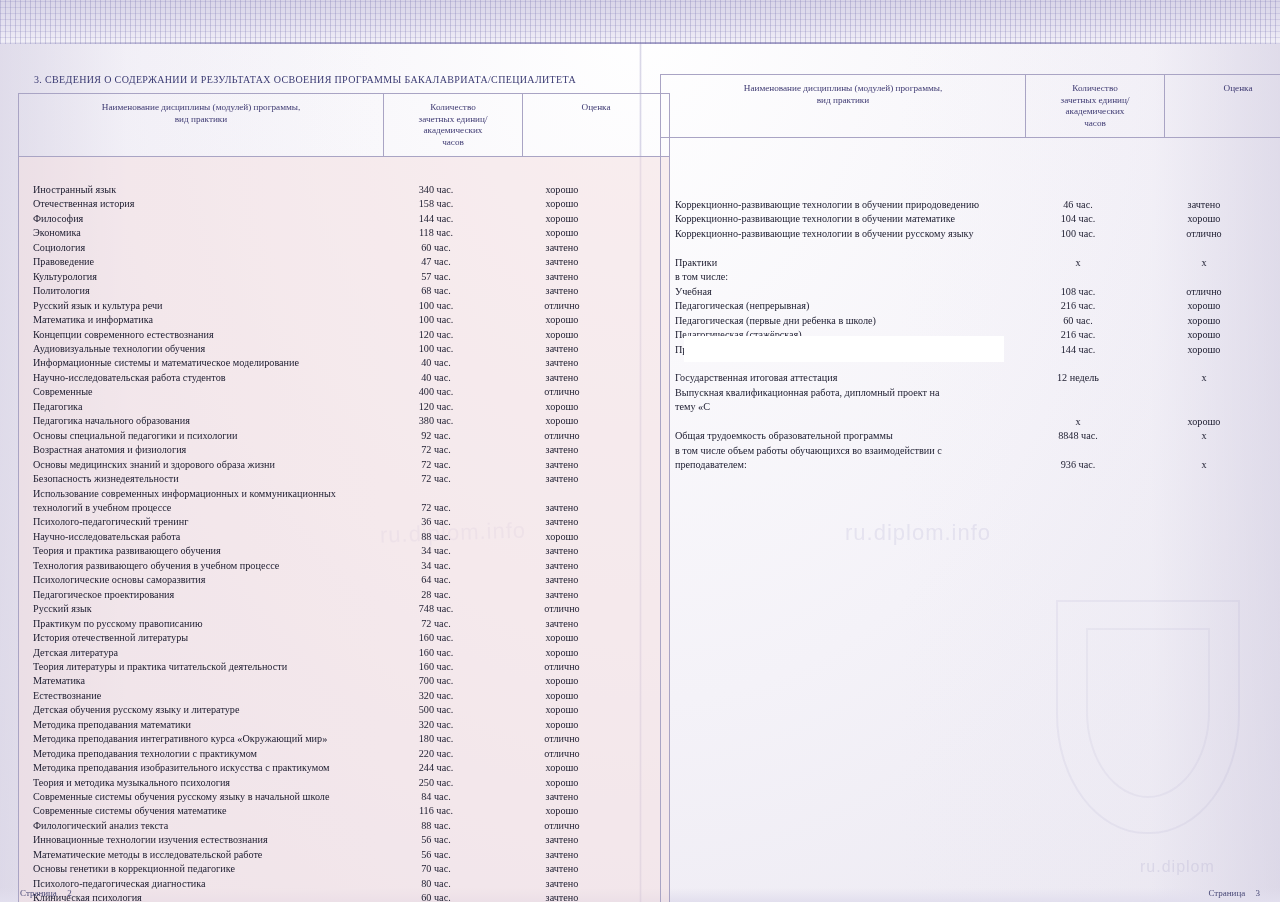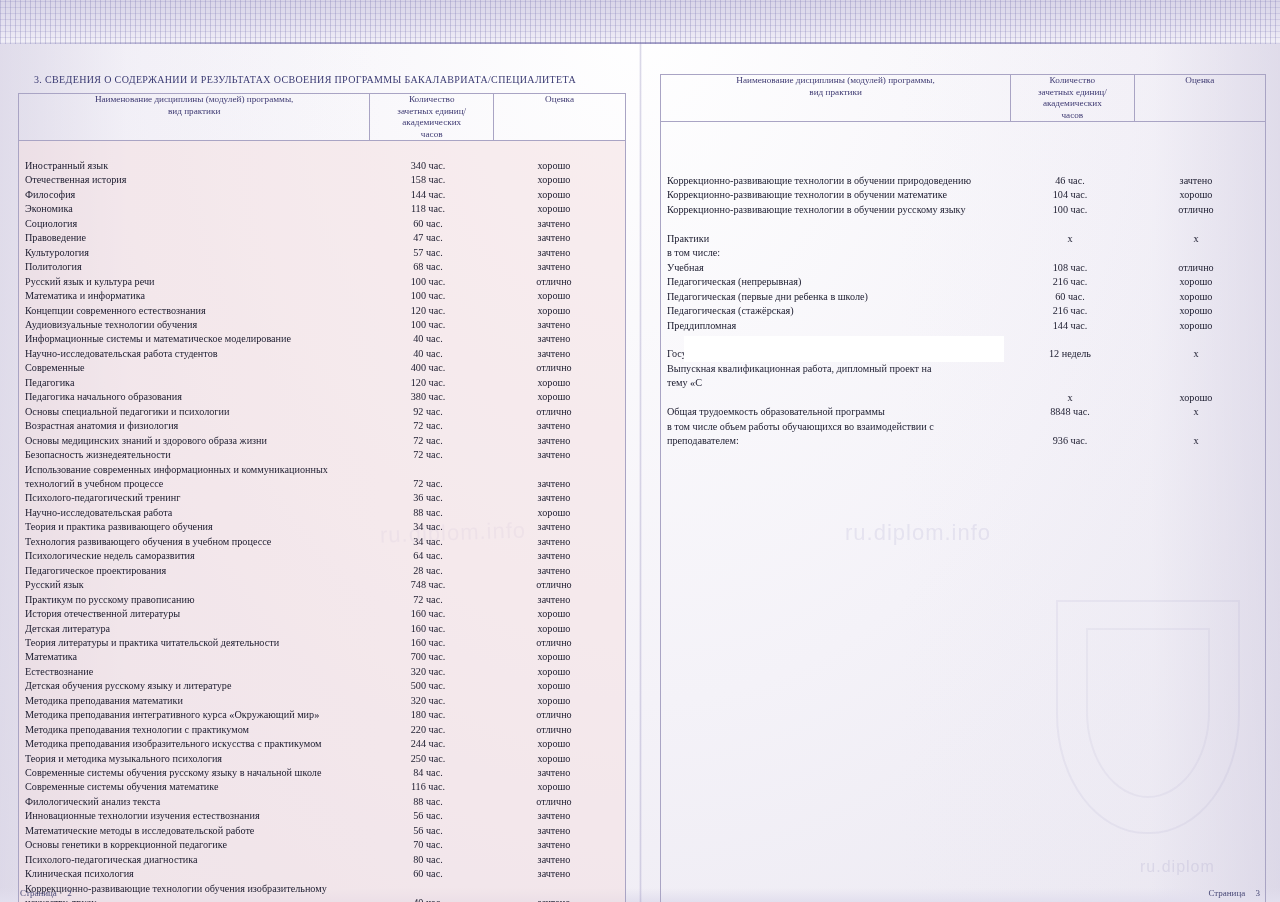--- a/index.html
+++ b/index.html
@@ -112,21 +112,21 @@
     white-space: nowrap;
   }
 
   table.tbl {
     border-collapse: collapse;
     width: 100%;
     table-layout: fixed;
   }
   table.tbl td, table.tbl th {
     border: 1px solid #a9a4c4;
-    padding: 0;
+    padding: 8px;
     vertical-align: top;
   }
   .thead td {
     text-align: center;
     font-size: 9.2px;
     line-height: 1.25;
     color: #3e3a72;
     padding: 7px 4px;
     vertical-align: middle;
     font-family: "Liberation Serif", serif;
@@ -351,21 +351,21 @@
                     <div class="c-name">Теория и практика развивающего обучения</div>
                     <div class="c-val">34 час.</div>
                     <div class="c-grade">зачтено</div>
                   </div>
                   <div class="row">
                     <div class="c-name">Технология развивающего обучения в учебном процессе</div>
                     <div class="c-val">34 час.</div>
                     <div class="c-grade">зачтено</div>
                   </div>
                   <div class="row">
-                    <div class="c-name">Психологические недель саморазвития</div>
+                    <div class="c-name">Психологические основы саморазвития</div>
                     <div class="c-val">64 час.</div>
                     <div class="c-grade">зачтено</div>
                   </div>
                   <div class="row">
                     <div class="c-name">Педагогическое проектирования</div>
                     <div class="c-val">28 час.</div>
                     <div class="c-grade">зачтено</div>
                   </div>
                   <div class="row">
                     <div class="c-name">Русский язык</div>

